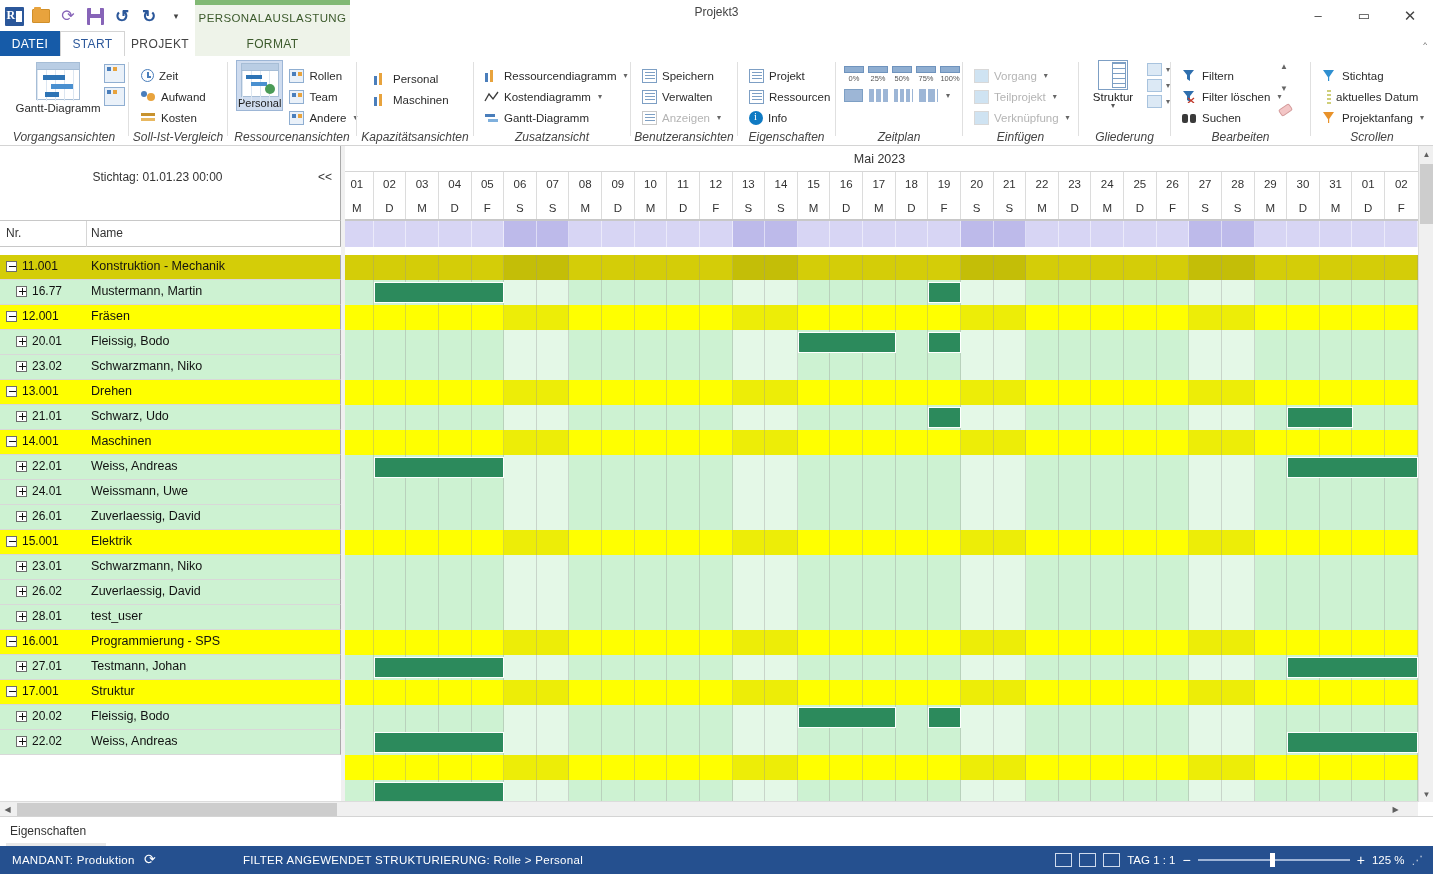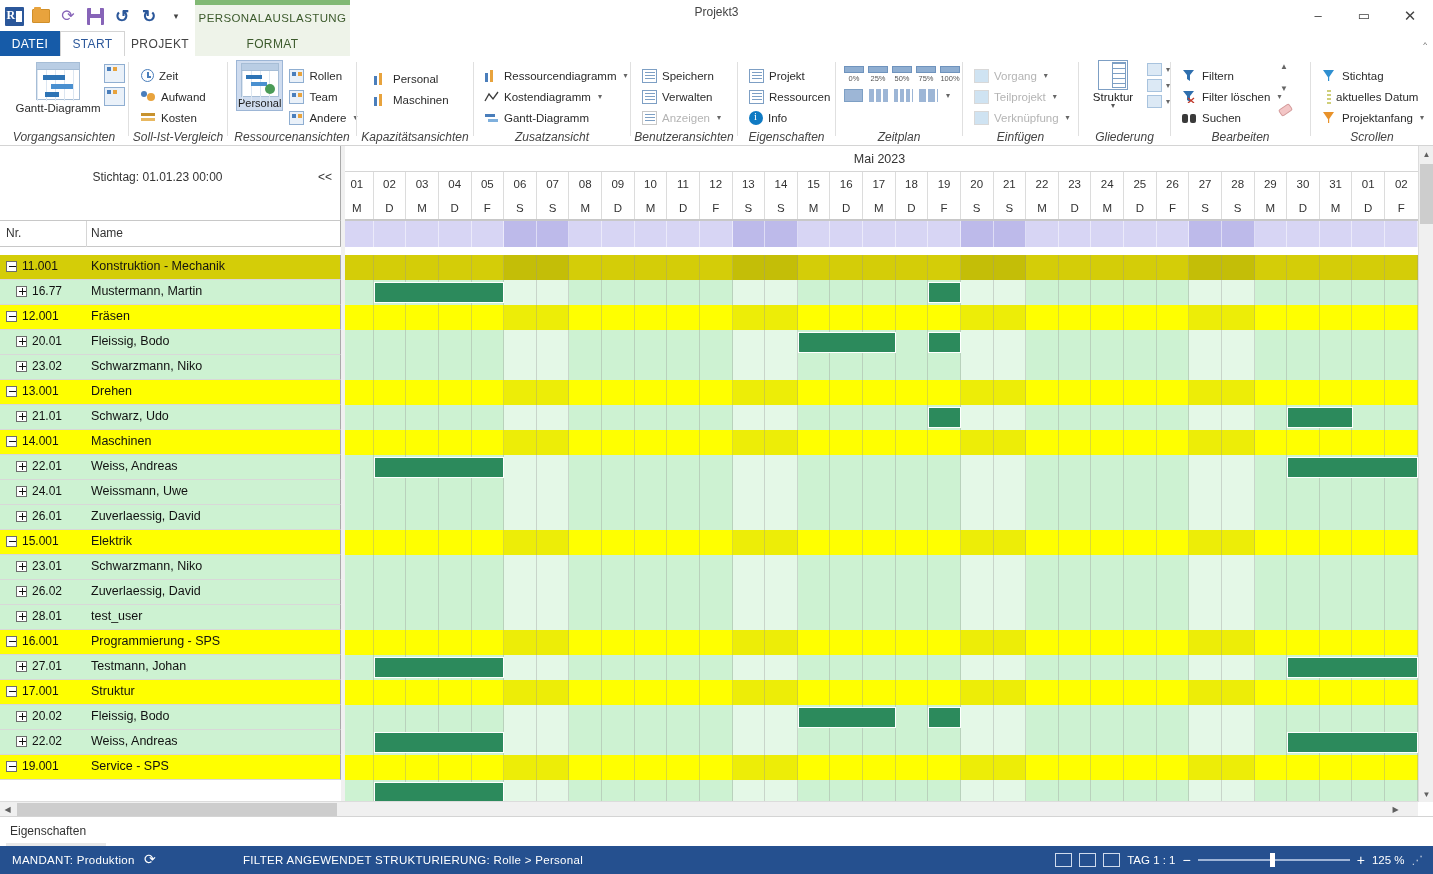--- a/index.html
+++ b/index.html
@@ -1583,27 +1583,20 @@
             <div class="daycell" style="width:32.63636363636363px"></div>
             <div class="daycell" style="width:32.63636363636363px"></div>
             <div class="daycell" style="width:32.63636363636363px"></div>
             <div class="daycell" style="width:32.63636363636363px"></div>
           </div>
           <div class="bar" style="left: 32.6364px; width: 130.545px;"></div>
           <div class="bar" style="left: 946.455px; width: 130.545px;"></div>
         </div>
       </div>
       <div class="row rg" style="top: 500px;">
-        <div class="rowleft">
-          <span class="rownr">
-            <span class="expander" style="margin-left:0px"></span>
-            <span>19.001</span>
-          </span>
-          <span class="rowname">Service - SPS</span>
-        </div>
         <div class="rowright">
           <div class="daycells">
             <div class="daycell" style="width:32.63636363636363px"></div>
             <div class="daycell" style="width:32.63636363636363px"></div>
             <div class="daycell" style="width:32.63636363636363px"></div>
             <div class="daycell" style="width:32.63636363636363px"></div>
             <div class="daycell" style="width:32.63636363636363px"></div>
             <div class="daycell we" style="width:32.63636363636363px"></div>
             <div class="daycell we" style="width:32.63636363636363px"></div>
             <div class="daycell" style="width:32.63636363636363px"></div>

